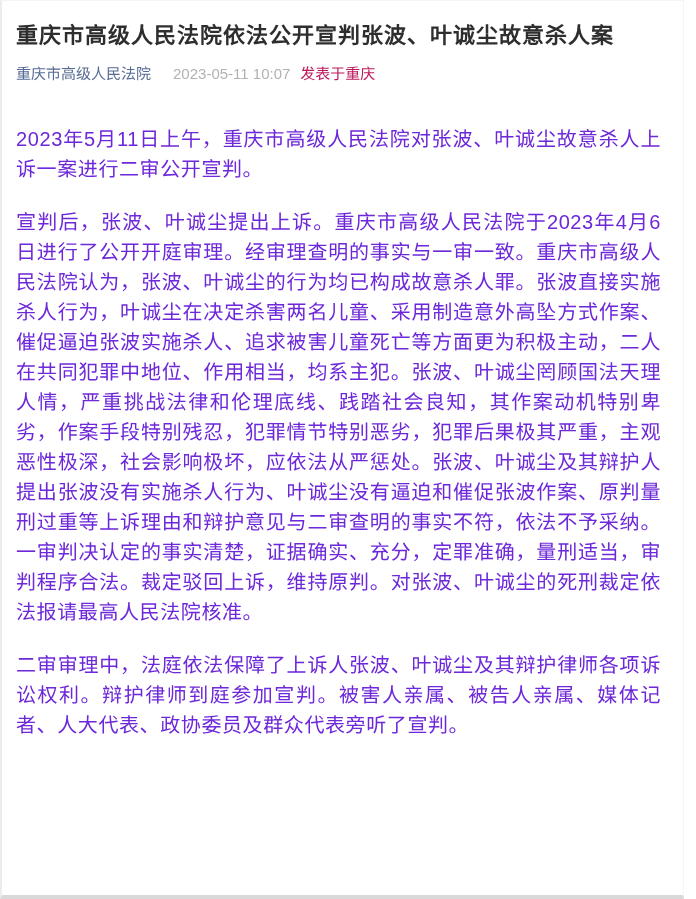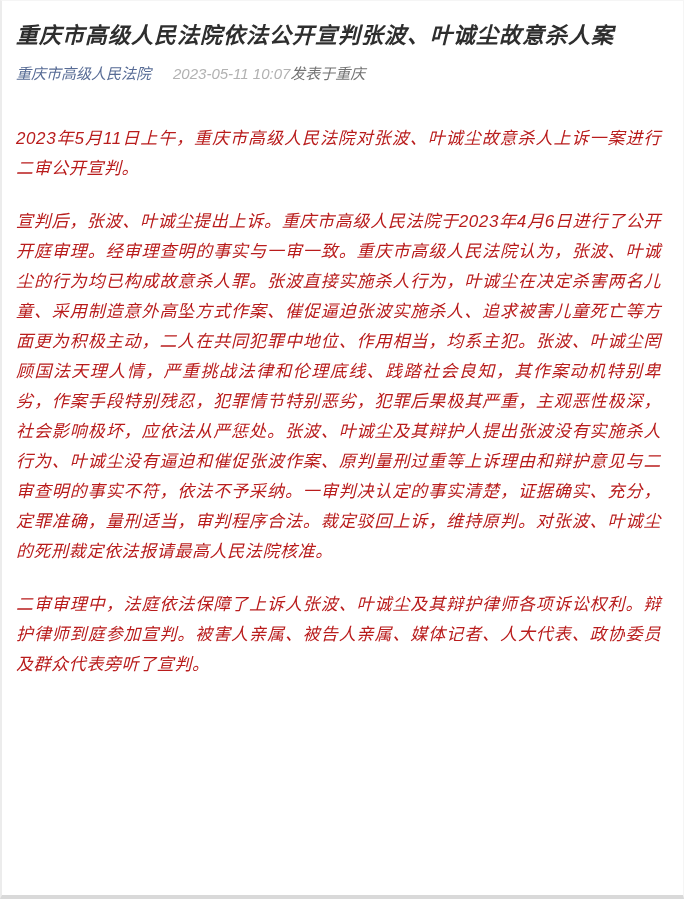--- a/index.html
+++ b/index.html
@@ -12,21 +12,20 @@
     position: relative;
     width: 684px;
     height: 899px;
     box-sizing: border-box;
     background: #ffffff;
     border-left: 2px solid #ececec;
     border-top: 1px solid #f5f5f5;
     border-right: 1px solid #f5f5f5;
     border-bottom: 4px solid #d9d9d9;
     overflow: hidden;
-    font-style: italic;
   }
   .content {
     padding: 20px 15px 0 14px;
   }
   .article-title {
     margin: 0 0 12px 0;
     font-size: 22px;
     line-height: 30px;
     font-weight: 700;
     letter-spacing: 1px;
@@ -42,28 +41,29 @@
     color: #576b95;
     text-decoration: none;
     cursor: pointer;
     margin-top: 8px;
   }
   .publish-time {
     color: #b2b2b2;
     margin-left: 22px;
   }
   .publish-location {
-    color: #737373;
+    color: #be185d;
+    margin-left: 10px;
   }
   .article-body p {
     margin: 0 7px 23px 0;
-    font-size: 17px;
+    font-size: 20px;
     line-height: 30px;
     letter-spacing: 0.6px;
-    color: #b91c1c;
+    color: #6d28d9;
     text-align: justify;
     text-justify: inter-ideograph;
     word-break: break-all;
   }
 </style>
 </head>
 <body>
 
 <div class="page">
   <div class="content">

